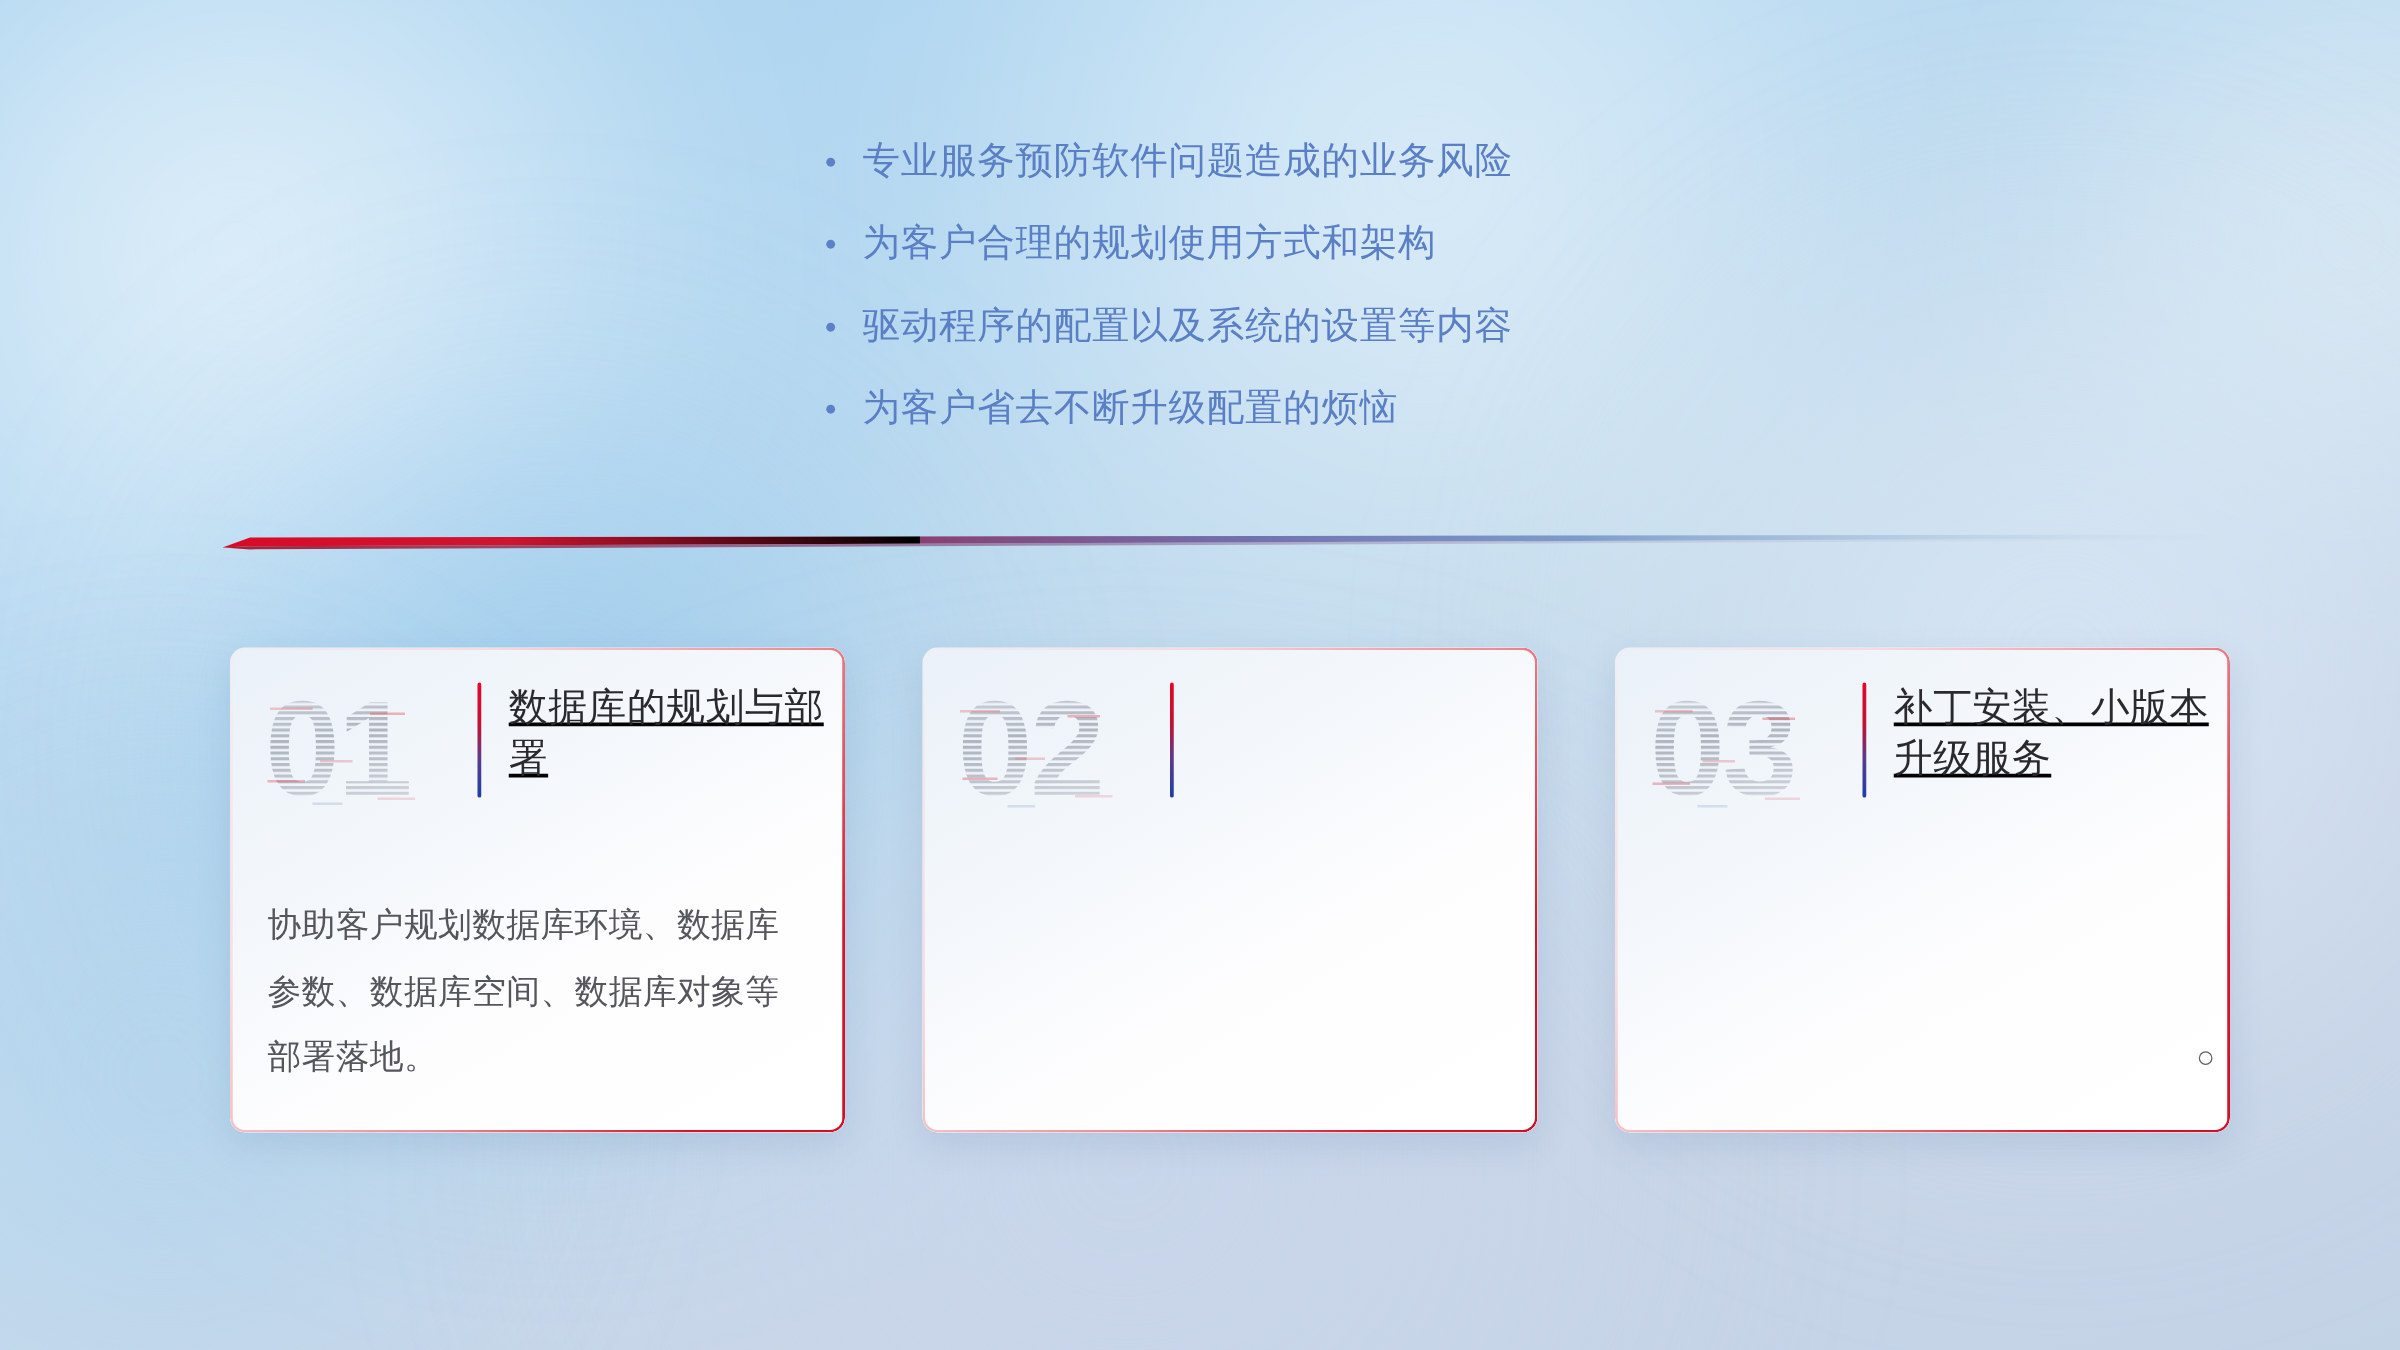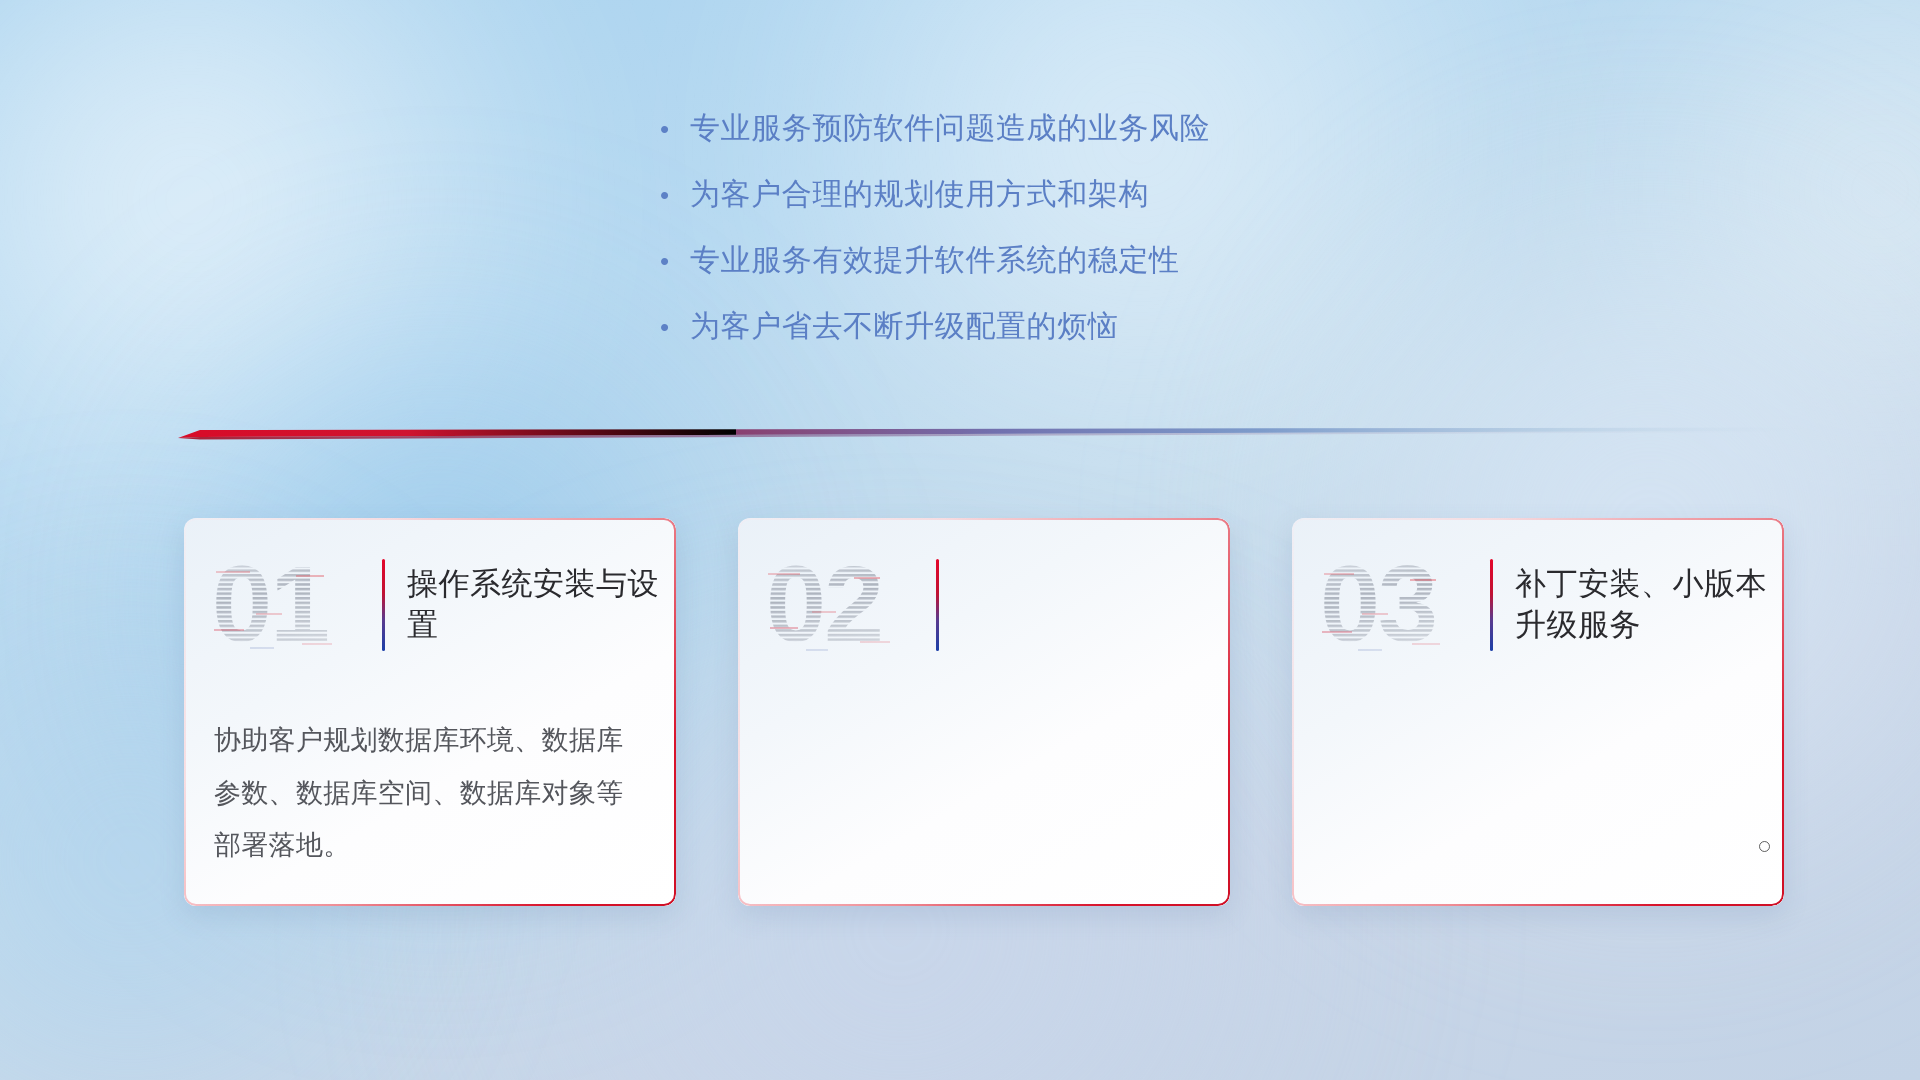--- a/index.html
+++ b/index.html
@@ -121,21 +121,21 @@
     mask-composite: exclude;
     pointer-events: none;
   }
   .card-head {
     position: absolute;
     left: 0;
     top: 28px;
     width: 100%;
     height: 118px;
     display: flex;
-    align-items: center;
+    text-decoration: underline;
   }
   .card-num {
     position: relative;
     width: 168px;
     flex: 0 0 168px;
     height: 108px;
     margin-left: 26px;
   }
   .card-num svg { display: block; }
   .card-rule {
@@ -192,21 +192,21 @@
     <div class="bullet-row">
       <span class="bullet-dot">•</span>
       <span class="bullet-text">专业服务预防软件问题造成的业务风险</span>
     </div>
     <div class="bullet-row">
       <span class="bullet-dot">•</span>
       <span class="bullet-text">为客户合理的规划使用方式和架构</span>
     </div>
     <div class="bullet-row">
       <span class="bullet-dot">•</span>
-      <span class="bullet-text">专业服务有效提升软件系统的稳定性</span>
+      <span class="bullet-text">驱动程序的配置以及系统的设置等内容</span>
     </div>
     <div class="bullet-row">
       <span class="bullet-dot">•</span>
       <span class="bullet-text">为客户省去不断升级配置的烦恼</span>
     </div>
   </div>
 
   <div id="divider">
     <svg width="1640" height="22" viewBox="0 0 1640 22" preserveAspectRatio="none">
       <defs>
@@ -258,21 +258,21 @@
               <rect x="6" y="20" width="34" height="2" fill="#e04a55"></rect>
               <rect x="86" y="24" width="28" height="2" fill="#e04a55"></rect>
               <rect x="46" y="62" width="26" height="2" fill="#e27680"></rect>
               <rect x="4" y="78" width="30" height="2" fill="#d6334a"></rect>
               <rect x="92" y="92" width="30" height="2" fill="#e0616f"></rect>
               <rect x="40" y="96" width="24" height="2" fill="#7b8ec4"></rect>
             </g>
           </svg>
         </div>
         <div class="card-rule"></div>
-        <div class="card-title">操作系统安装与设置</div>
+        <div class="card-title">数据库的规划与部署</div>
       </div>
       <div class="card-body">协助客户规划数据库环境、数据库参数、数据库空间、数据库对象等部署落地。</div>
     </div>
 
     <div class="card">
       <div class="card-edge"></div>
       <div class="card-head">
         <div class="card-num">
           <svg width="168" height="108" viewBox="0 0 168 108">
             <defs>

